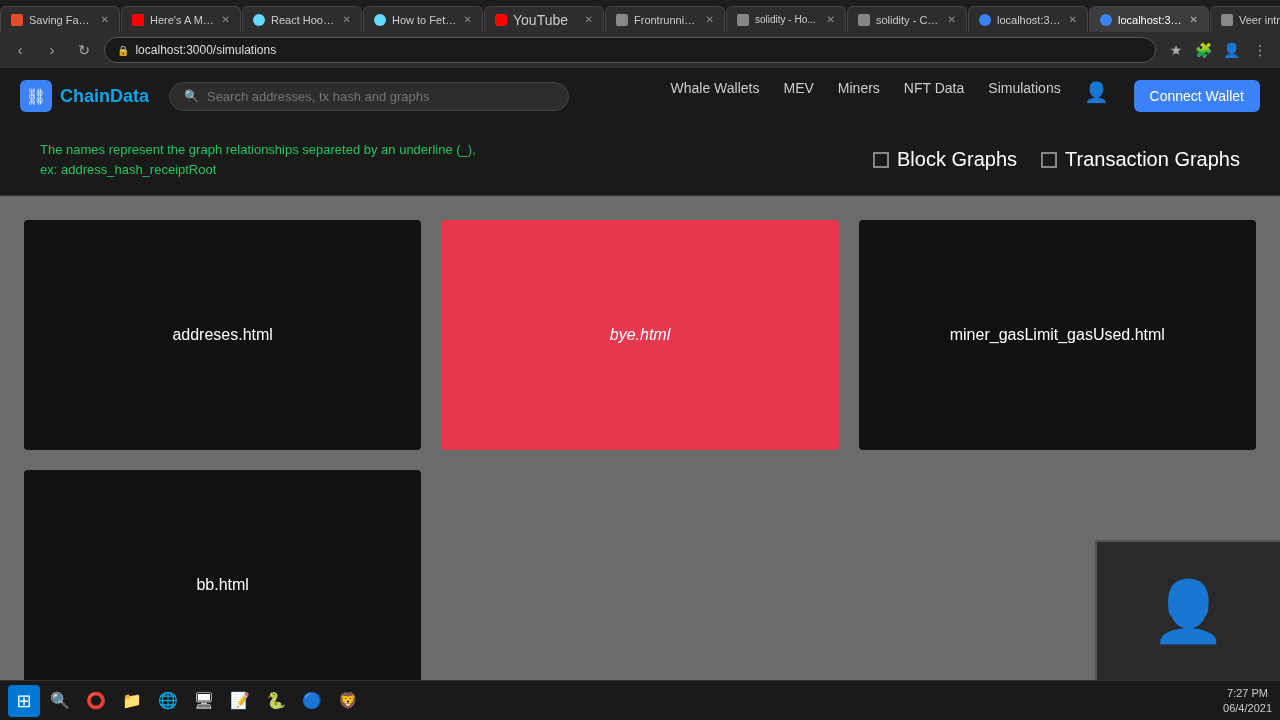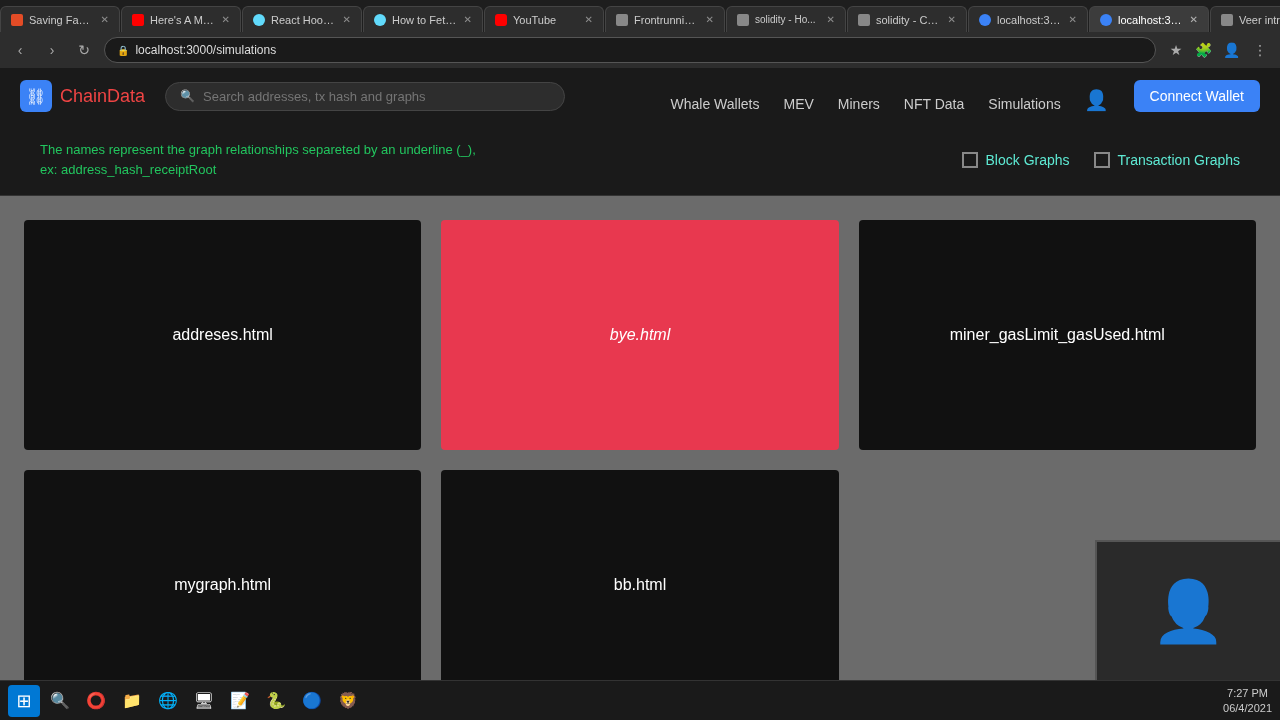--- a/index.html
+++ b/index.html
@@ -20,36 +20,36 @@
     .browser-actions { display: flex; gap: 4px; }
     .browser-action-btn { background: none; border: none; color: #aaa; font-size: 14px; cursor: pointer; width: 24px; height: 24px; display: flex; align-items: center; justify-content: center; }
 
     
     .app { background: #6b6b6b; min-height: calc(720px - 68px); }
 
     
     .navbar { background: #1a1a1a; display: flex; align-items: center; padding: 0 20px; height: 56px; gap: 20px; }
     .logo-area { display: flex; align-items: center; gap: 8px; }
     .logo-icon { width: 32px; height: 32px; background: #3b82f6; border-radius: 6px; display: flex; align-items: center; justify-content: center; font-size: 16px; }
-    .logo-text { font-size: 18px; font-weight: 400; color: #ef4444; }
+    .logo-text { font-size: 18px; font-weight: 700; color: #0ea5e9; }
     .search-bar { flex: 1; max-width: 400px; background: #2d2d2d; border: 1px solid #444; border-radius: 20px; padding: 6px 14px; display: flex; align-items: center; gap: 8px; }
     .search-bar input { background: none; border: none; color: #ccc; font-size: 13px; outline: none; width: 100%; }
     .search-icon { color: #888; font-size: 12px; }
-    .nav-links { display: flex; align-items: flex-end; gap: 24px; margin-left: auto; }
+    .nav-links { display: flex; align-items: flex-start; gap: 24px; margin-left: auto; }
     .nav-link { color: #ccc; font-size: 14px; cursor: pointer; text-decoration: none; }
     .connect-btn { background: #3b82f6; color: #fff; border: none; padding: 8px 16px; border-radius: 6px; font-size: 14px; cursor: pointer; }
     .user-icon { color: #aaa; font-size: 20px; cursor: pointer; }
 
     
     .info-banner { background: #1a1a1a; padding: 16px 40px; display: flex; align-items: center; justify-content: space-between; border-bottom: 1px solid #333; }
     .info-text { color: #22c55e; font-size: 13px; line-height: 1.5; }
     .checkboxes { display: flex; gap: 24px; align-items: center; }
     .checkbox-item { display: flex; align-items: center; gap: 8px; cursor: pointer; }
     .checkbox-box { width: 16px; height: 16px; border: 2px solid #888; background: transparent; display: flex; align-items: center; justify-content: center; }
-    .checkbox-label { color: #5eead4; font-size: 14px; }
+    .checkbox-label { color: #ffffff; font-size: 20px; }
 
     
     .grid-container { background: #6b6b6b; padding: 24px; display: grid; grid-template-columns: repeat(3, 1fr); gap: 20px; }
     .card { background: #111; border-radius: 4px; height: 230px; display: flex; align-items: center; justify-content: center; cursor: pointer; position: relative; overflow: hidden; }
     .card.highlighted { background: #e8384f; font-style: italic; }
     .card-label { color: #fff; font-size: 16px; font-weight: 500; text-align: center; }
 
     
     .webcam-overlay { position: fixed; bottom: 40px; right: 0; width: 185px; height: 140px; background: #333; border-left: 2px solid #555; border-top: 2px solid #555; overflow: hidden; display: flex; align-items: center; justify-content: center; }
     .webcam-placeholder { background: #2a2a2a; width: 100%; height: 100%; display: flex; align-items: center; justify-content: center; }
@@ -82,21 +82,21 @@
       <span style="overflow:hidden;text-overflow:ellipsis;font-size:11px;">React Hooks...</span>
       <span class="tab-close">✕</span>
     </div>
     <div class="tab">
       <div class="tab-favicon" style="background:#61dafb;border-radius:50%;"></div>
       <span style="overflow:hidden;text-overflow:ellipsis;font-size:11px;">How to Fetch...</span>
       <span class="tab-close">✕</span>
     </div>
     <div class="tab">
       <div class="tab-favicon" style="background:#ff0000;border-radius:3px;"></div>
-      <span style="overflow:hidden;text-overflow:ellipsis;font-size:11px;">YouTube</span>
+      <span style="overflow:hidden;text-overflow:ellipsis;font-size:14px;">YouTube</span>
       <span class="tab-close">✕</span>
     </div>
     <div class="tab">
       <div class="tab-favicon" style="background:#888;"></div>
       <span style="overflow:hidden;text-overflow:ellipsis;font-size:11px;">Frontrunning...</span>
       <span class="tab-close">✕</span>
     </div>
     <div class="tab">
       <div class="tab-favicon" style="background:#888;"></div>
       <span style="overflow:hidden;text-overflow:ellipsis;font-size:10px;">solidity - Ho...</span>
@@ -183,23 +183,20 @@
 
   <div class="grid-container">
     <div class="card">
       <span class="card-label">addreses.html</span>
     </div>
     <div class="card highlighted">
       <span class="card-label">bye.html</span>
     </div>
     <div class="card">
       <span class="card-label">miner_gasLimit_gasUsed.html</span>
-    </div>
-    <div class="card">
-      <span class="card-label">mygraph.html</span>
     </div>
     <div class="card">
       <span class="card-label">bb.html</span>
     </div>
   </div>
 </div>
 
 <div class="webcam-overlay">
   <div class="webcam-placeholder">
     <span class="person-silhouette">👤</span>

